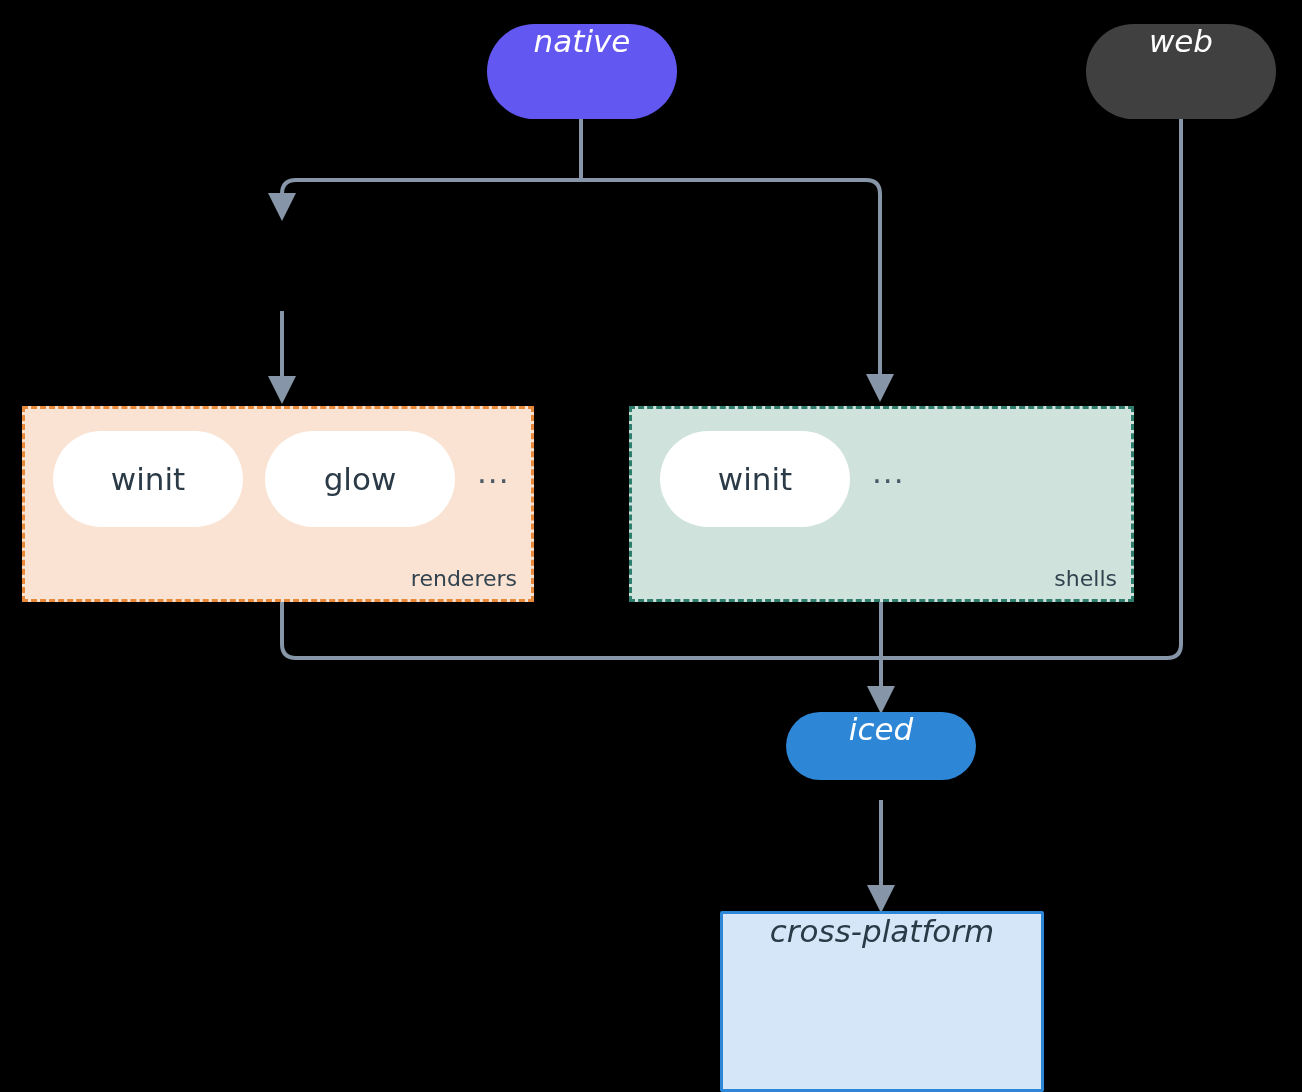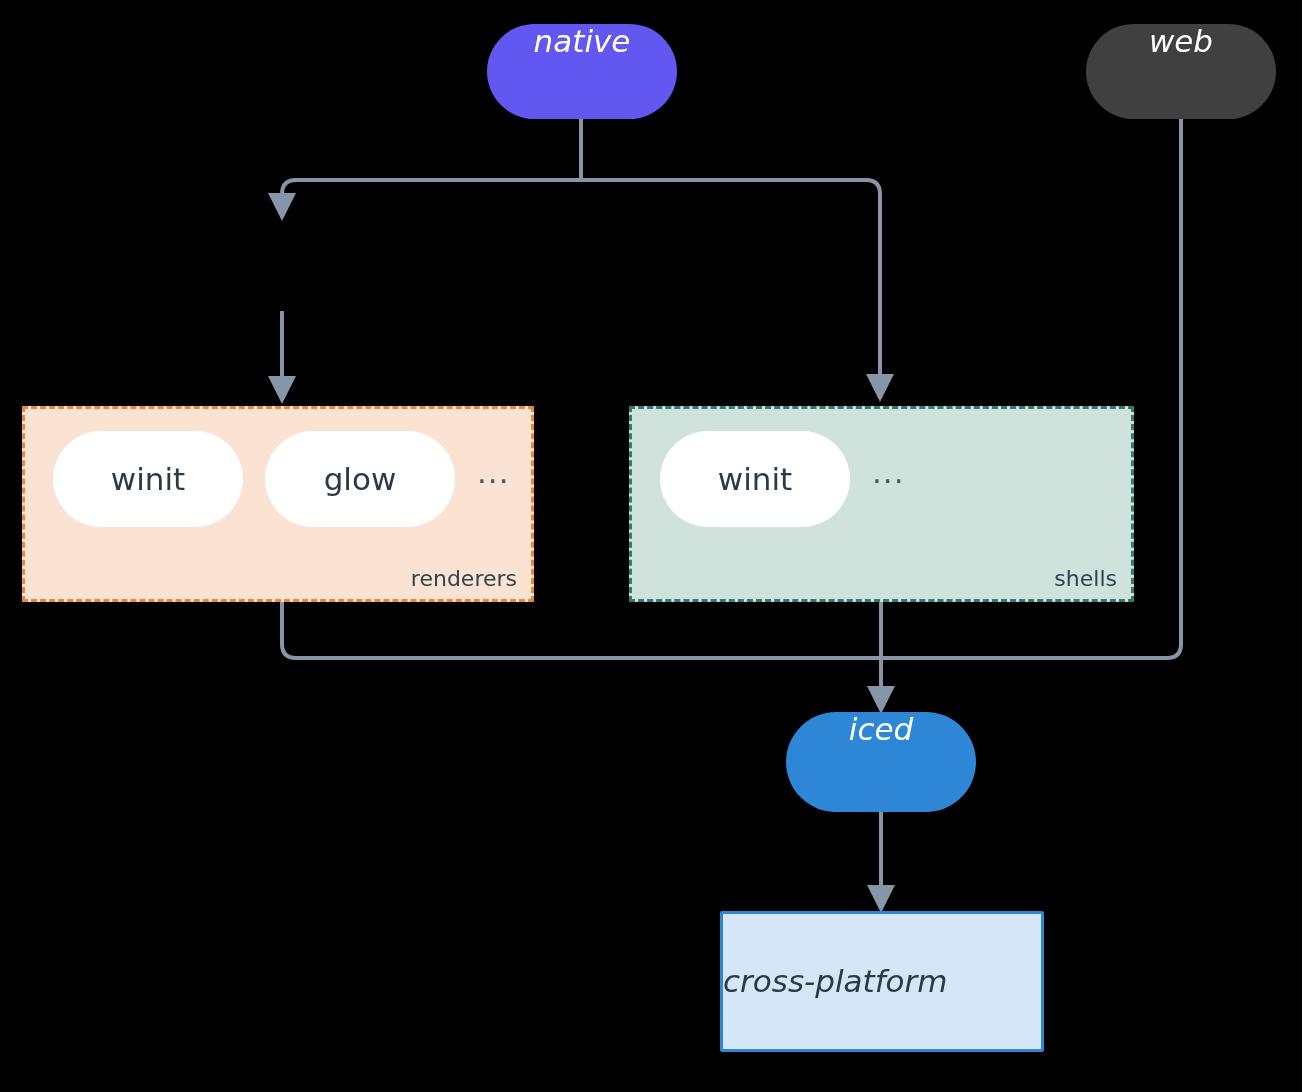--- a/index.html
+++ b/index.html
@@ -68,36 +68,36 @@
     width: 190px;
     height: 93px;
     background: #e68a3e;
     color: #ffffff;
     font-size: 31px;
   }
   .node-iced {
     left: 786px;
     top: 712px;
     width: 190px;
-    height: 100px;
+    height: 68px;
     background: #2e87d6;
     color: #ffffff;
     font-size: 31px;
   }
   .node-app {
     left: 720px;
     top: 911px;
     width: 324px;
-    height: 141px;
+    height: 181px;
     background: #d4e6f7;
     border: 3px solid #2e87d6;
     color: #2b3a47;
     font-size: 31px;
     border-radius: 2px;
-    flex-direction: column;
+    flex-direction: row;
   }
   
   .group {
     position: absolute;
     box-sizing: border-box;
   }
   .group-renderers {
     left: 22px;
     top: 406px;
     width: 512px;

